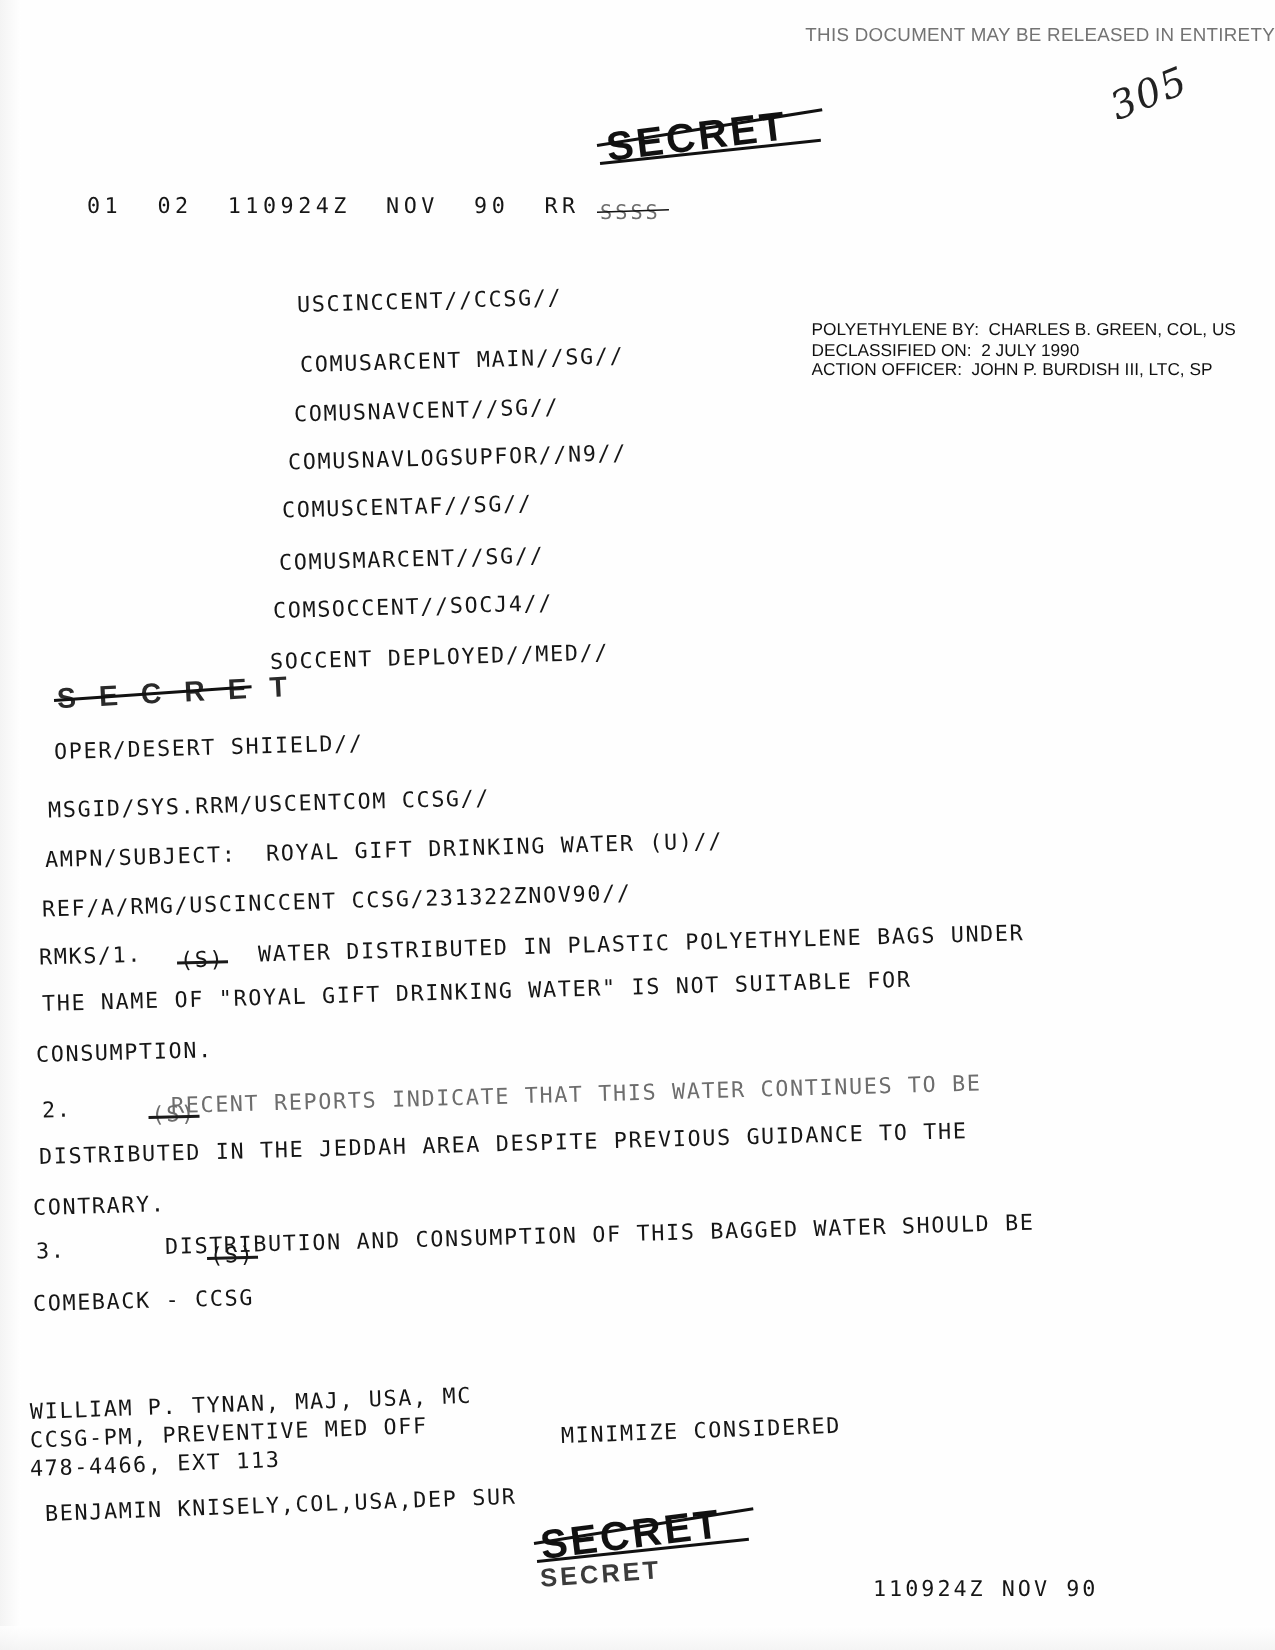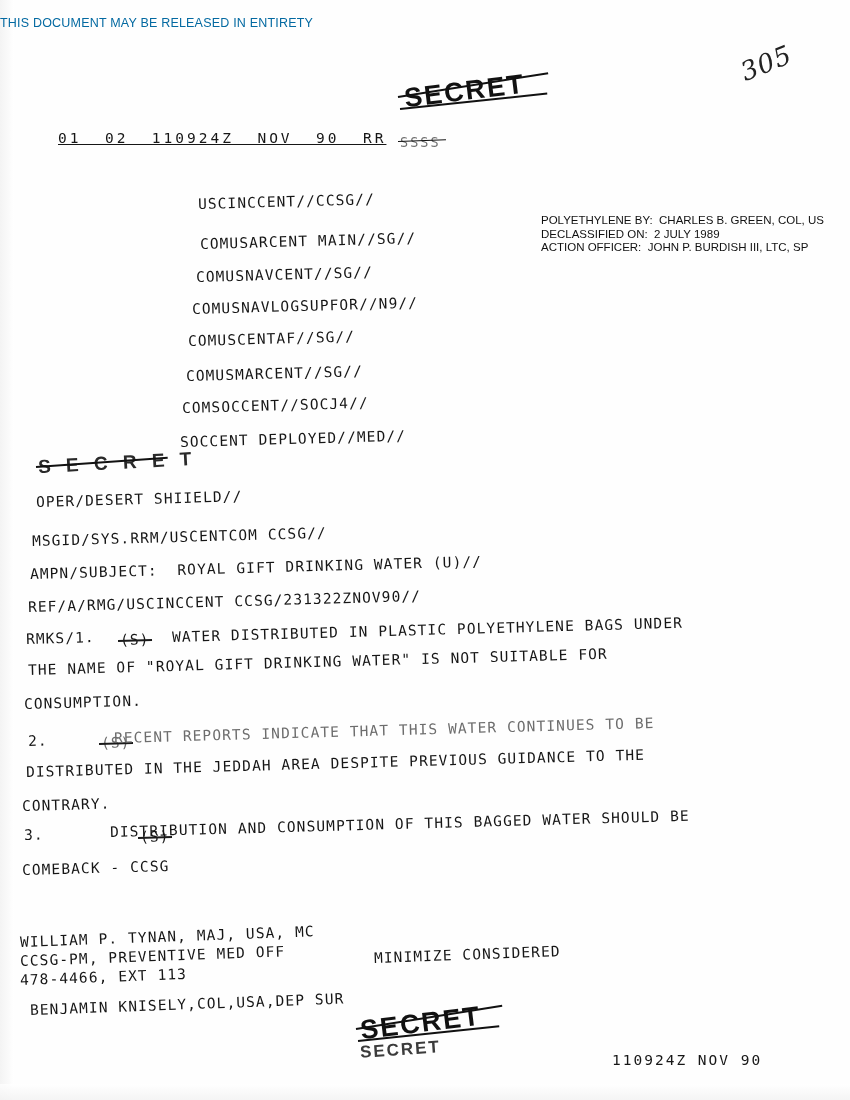--- a/index.html
+++ b/index.html
@@ -30,25 +30,25 @@
   .scan-edge-bottom {
     position: absolute;
     left: 0; right: 0; bottom: 0; height: 16px;
     background: linear-gradient(0deg,#f2f2f2 0%, #ffffff 100%);
     opacity: .8;
   }
   .hdr-note {
     position: absolute;
     top: 16px;
     left: 0; right: 0;
-    text-align: left;
+    text-align: right;
     font-family: "Liberation Sans", sans-serif;
     font-size: 12.5px;
     letter-spacing: .2px;
-    color: #0369a1;
+    color: #737373;
   }
   
   .tw {
     position: absolute;
     font-family: "DejaVu Sans Mono", monospace;
     font-size: 14.5px;
     letter-spacing: 1.1px;
     color: #161616;
     white-space: pre;
   }
@@ -143,27 +143,27 @@
 
   
   <div class="handwrite">305</div>
 
   
   <div class="stamp stamp-top">SECRET</div>
   <div class="strike" style="top:96px;left:398px;width:152px;transform:rotate(-9deg);"></div>
   <div class="strike" style="top:108px;left:400px;width:148px;transform:rotate(-6deg);height:1.6px;"></div>
 
   
-  <div class="tw" style="top:130px;left:58px;letter-spacing:3px;text-decoration:underline;">01  02  110924Z  NOV  90  RR</div>
+  <div class="tw" style="top:130px;left:58px;letter-spacing:3px;">01  02  110924Z  NOV  90  RR</div>
   <div class="tw sm faint" style="top:134px;left:400px;letter-spacing:2px;">SSSS</div>
   <div class="strike" style="top:141px;left:398px;width:48px;transform:rotate(-2deg);height:1.4px;"></div>
 
   
   <div class="declass"><span>POLYETHYLENE BY:  CHARLES B. GREEN, COL, US</span>
-<span>DECLASSIFIED ON:  2 JULY 1989</span>
+<span>DECLASSIFIED ON:  2 JULY 1990</span>
 <span>ACTION OFFICER:  JOHN P. BURDISH III, LTC, SP</span></div>
 
   
   <div class="tw skewed" style="top:196px;left:198px;">USCINCCENT//CCSG//</div>
   <div class="tw skewed" style="top:236px;left:200px;">COMUSARCENT MAIN//SG//</div>
   <div class="tw skewed" style="top:269px;left:196px;">COMUSNAVCENT//SG//</div>
   <div class="tw skewed" style="top:301px;left:192px;">COMUSNAVLOGSUPFOR//N9//</div>
   <div class="tw skewed" style="top:333px;left:188px;">COMUSCENTAF//SG//</div>
   <div class="tw skewed" style="top:368px;left:186px;">COMUSMARCENT//SG//</div>
   <div class="tw skewed" style="top:400px;left:182px;">COMSOCCENT//SOCJ4//</div>
@@ -206,15 +206,15 @@
   <div class="tw skew2" style="top:950px;left:374px;">MINIMIZE CONSIDERED</div>
   <div class="tw skew2" style="top:1002px;left:30px;">BENJAMIN KNISELY,COL,USA,DEP SUR</div>
 
   
   <div class="stamp stamp-bot">SECRET</div>
   <div class="strike" style="top:1028px;left:356px;width:148px;transform:rotate(-9deg);"></div>
   <div class="strike" style="top:1040px;left:358px;width:142px;transform:rotate(-6deg);height:1.6px;"></div>
   <div class="stamp stamp-bot2">SECRET</div>
 
   
-  <div class="tw" style="top:1052px;left:612px;letter-spacing:2px;">110924Z NOV 90</div>
+  <div class="tw" style="top:1052px;left:582px;letter-spacing:2px;">110924Z NOV 90</div>
 
 </div>
 
 </body></html>

